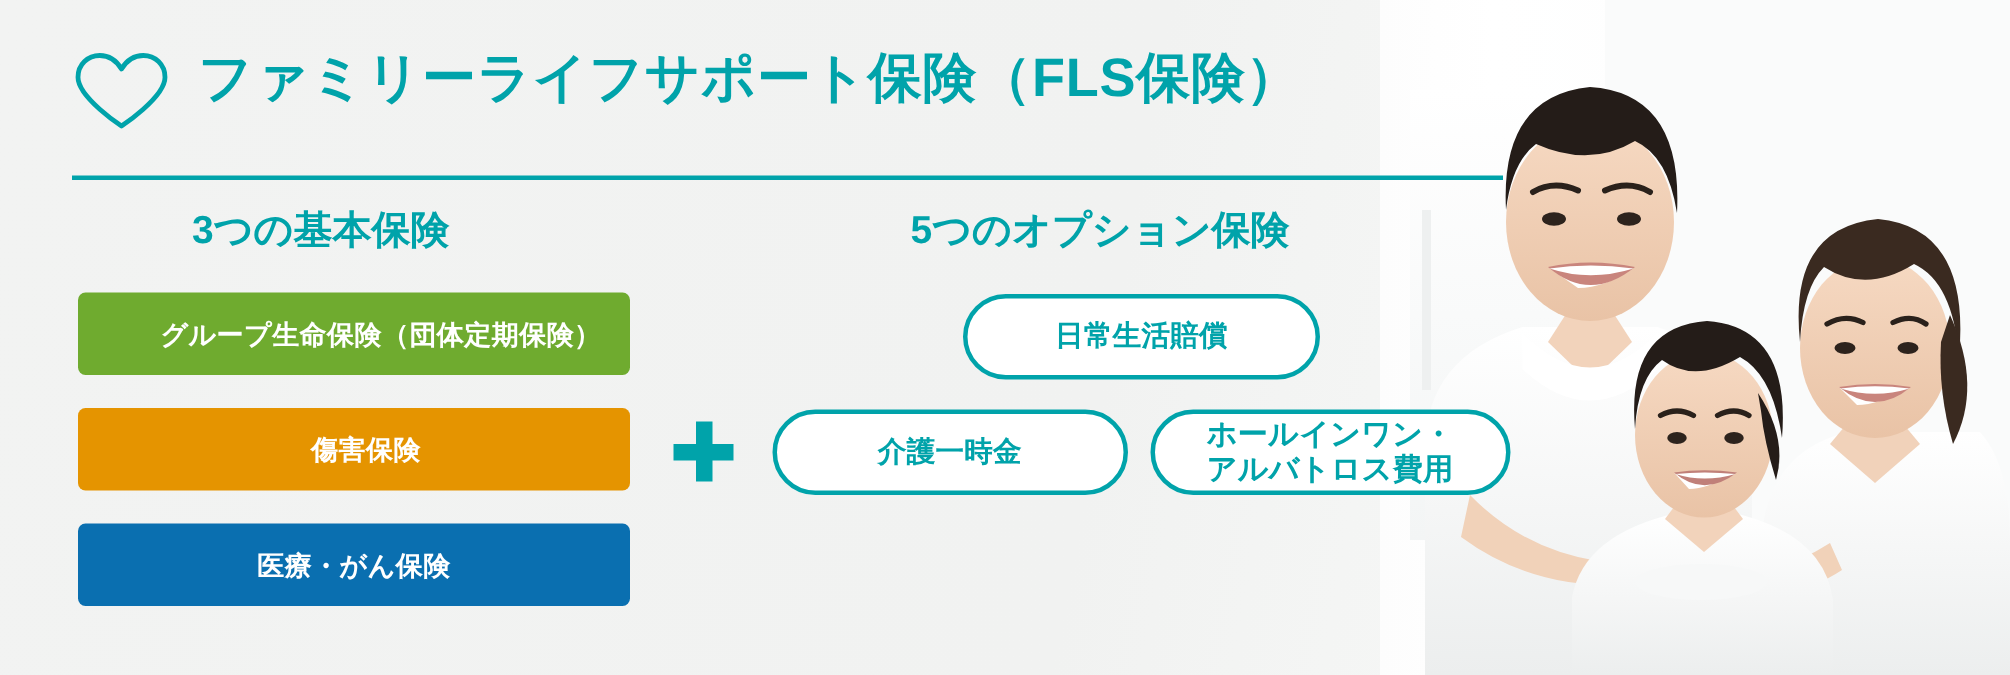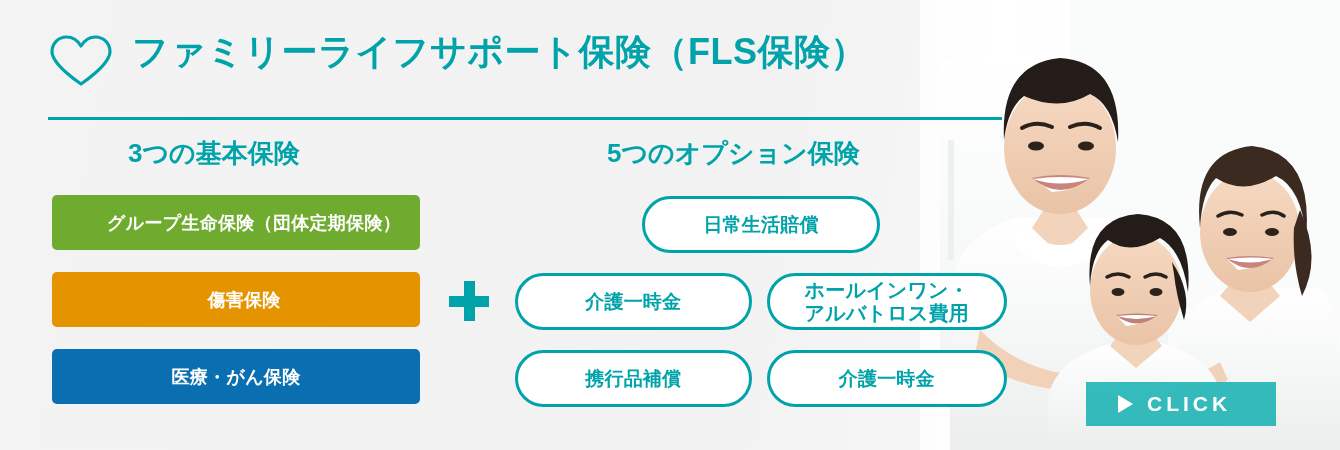--- a/index.html
+++ b/index.html
@@ -280,24 +280,16 @@
 
   <div id="option-list">
     <div class="pill-row centered">
       <div class="pill w-single">日常生活賠償</div>
     </div>
     <div class="pill-row">
       <div class="pill w-single">介護一時金</div>
       <div class="pill w-wide two-line">ホールインワン・
 アルバトロス費用</div>
     </div>
-    <div class="pill-row">
-      <div class="pill w-single">携行品補償</div>
-      <div class="pill w-wide">介護一時金</div>
-    </div>
-  </div>
-
-  <div id="click-button">
-    <div id="click-triangle"></div>
-    <div id="click-label">CLICK</div>
-  </div>
+  </div>
+
 
 </div>
 
 </body></html>

